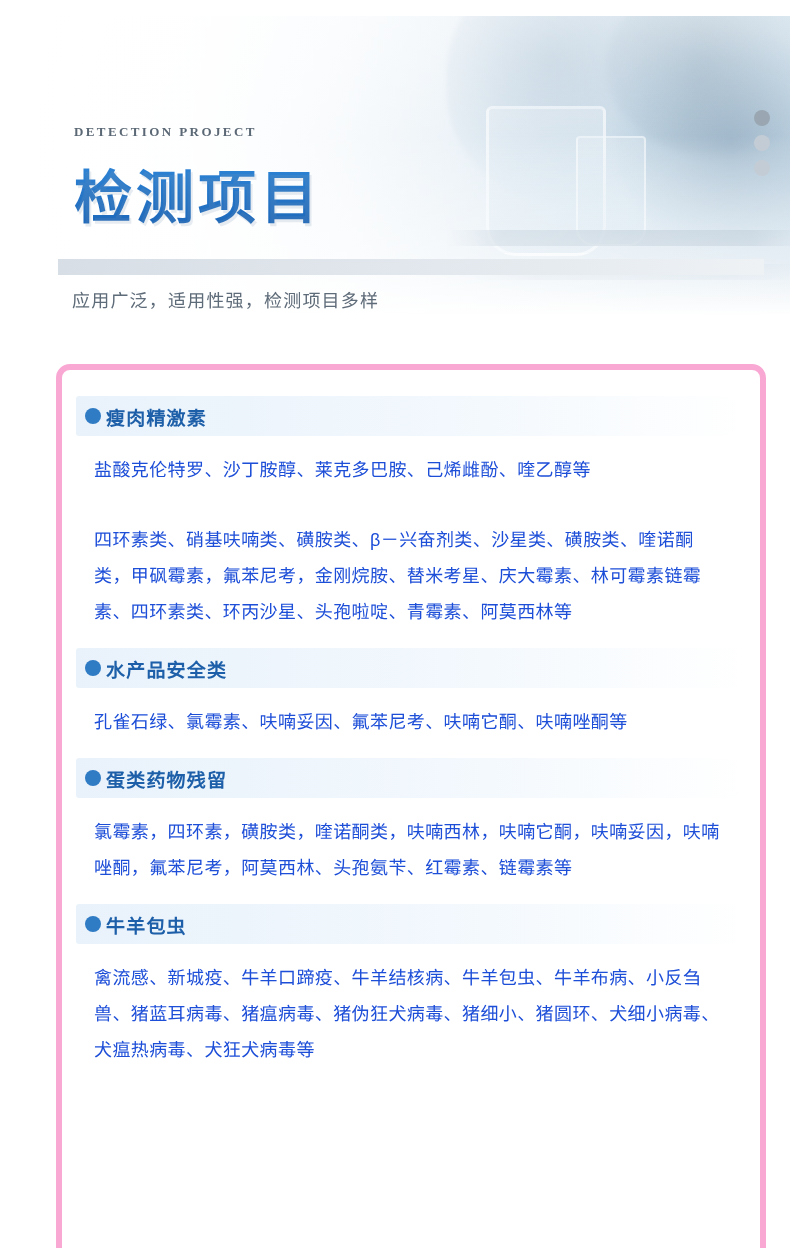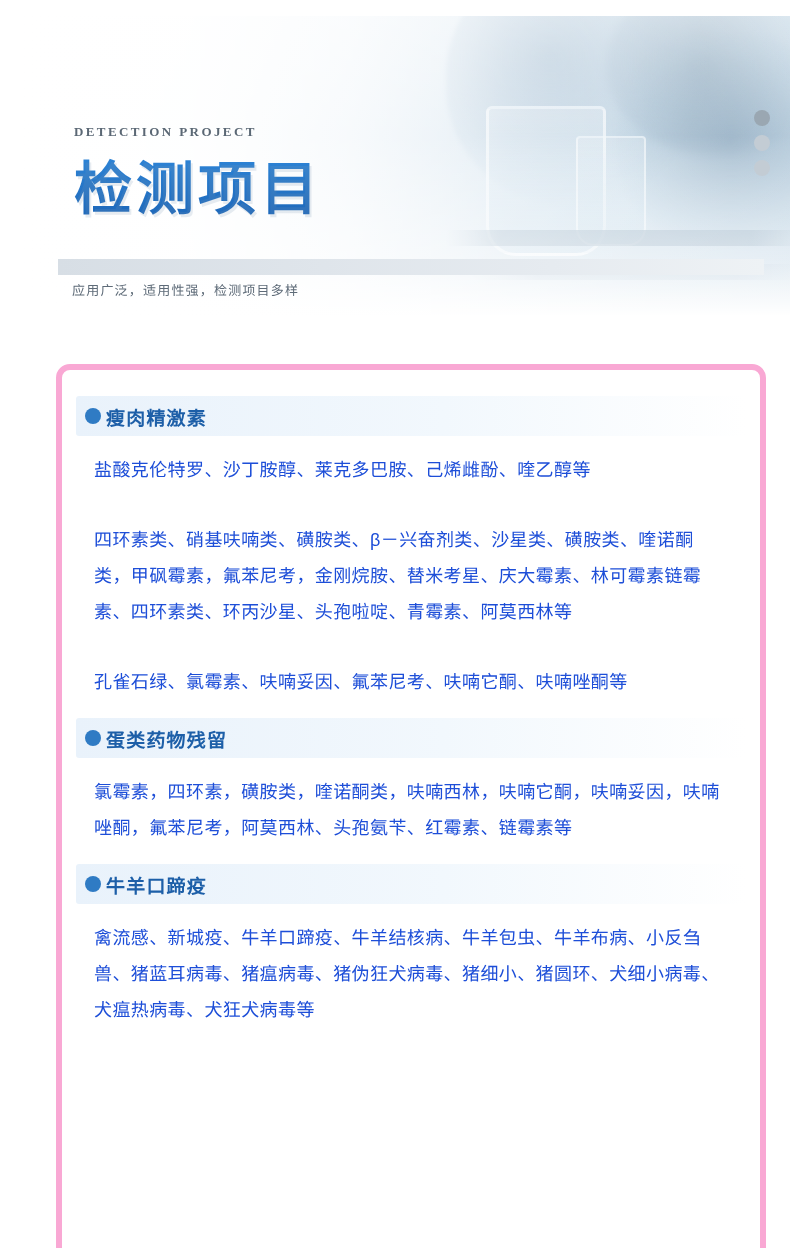--- a/index.html
+++ b/index.html
@@ -122,45 +122,44 @@
     z-index: 4;
   }
   .eyebrow {
     font-family: "Liberation Serif", serif;
     font-size: 13px;
     letter-spacing: 2.4px;
     color: #5b6875;
     font-weight: 700;
   }
   .title {
-    margin-top: 4px;
+    margin-top: 12px;
     font-size: 58px;
     line-height: 1.05;
     font-weight: 700;
     letter-spacing: 4px;
     color: #1f6fc4;
     background: linear-gradient(180deg, #2f86d8 0%, #1a62b4 100%);
     -webkit-background-clip: text;
     background-clip: text;
     -webkit-text-fill-color: transparent;
     text-shadow: 2px 3px 0 rgba(120,150,180,0.18);
-    font-family: Liberation Serif, serif;
   }
   .rule {
     position: absolute;
     left: 42px; top: 243px;
     width: 706px;
     height: 1px;
     background: linear-gradient(90deg, #d7dee5, #e6ebf0 70%, #eef2f5);
     z-index: 4;
   }
   .subtitle {
     position: absolute;
-    left: 48px; top: 256px;
-    font-size: 13px;
+    left: 48px; top: 262px;
+    font-size: 18px;
     letter-spacing: 1.2px;
     color: #5e6b78;
     z-index: 4;
   }
 
   
   .card {
     position: absolute;
     left: 40px; top: 348px;
     width: 710px;
@@ -242,33 +241,37 @@
         <span class="group-title">瘦肉精激素</span>
       </div>
       <div class="group-body">盐酸克伦特罗、沙丁胺醇、莱克多巴胺、己烯雌酚、喹乙醇等</div>
     </div>
 
     <div class="group">
       <div class="group-body">四环素类、硝基呋喃类、磺胺类、β－兴奋剂类、沙星类、磺胺类、喹诺酮类，甲砜霉素，氟苯尼考，金刚烷胺、替米考星、庆大霉素、林可霉素链霉素、四环素类、环丙沙星、头孢啦啶、青霉素、阿莫西林等</div>
     </div>
 
     <div class="group">
+      <div class="group-head">
+        <span class="bullet"></span>
+        <span class="group-title">水产品安全类</span>
+      </div>
       <div class="group-body">孔雀石绿、氯霉素、呋喃妥因、氟苯尼考、呋喃它酮、呋喃唑酮等</div>
     </div>
 
     <div class="group">
       <div class="group-head">
         <span class="bullet"></span>
         <span class="group-title">蛋类药物残留</span>
       </div>
       <div class="group-body">氯霉素，四环素，磺胺类，喹诺酮类，呋喃西林，呋喃它酮，呋喃妥因，呋喃唑酮，氟苯尼考，阿莫西林、头孢氨苄、红霉素、链霉素等</div>
     </div>
 
     <div class="group">
       <div class="group-head">
         <span class="bullet"></span>
-        <span class="group-title">牛羊口蹄疫</span>
+        <span class="group-title">牛羊包虫</span>
       </div>
       <div class="group-body">禽流感、新城疫、牛羊口蹄疫、牛羊结核病、牛羊包虫、牛羊布病、小反刍兽、猪蓝耳病毒、猪瘟病毒、猪伪狂犬病毒、猪细小、猪圆环、犬细小病毒、犬瘟热病毒、犬狂犬病毒等</div>
     </div>
 
   </div>
 </div>
 
 </body></html>

